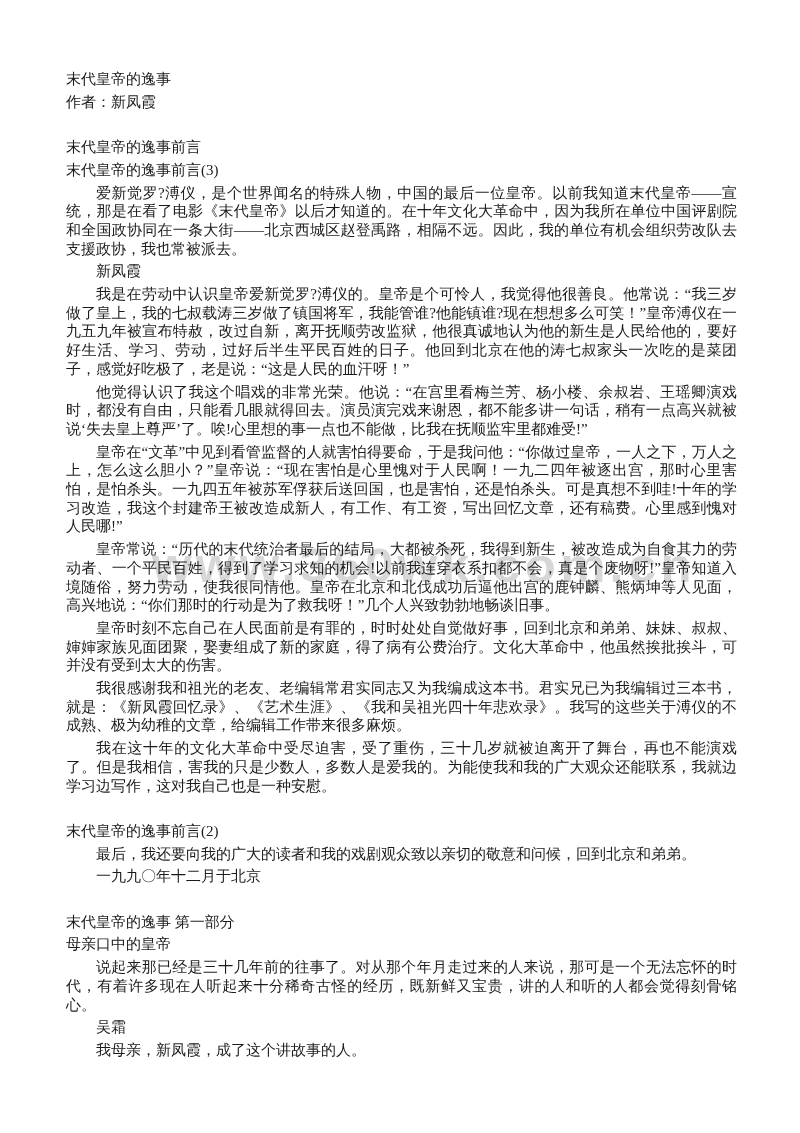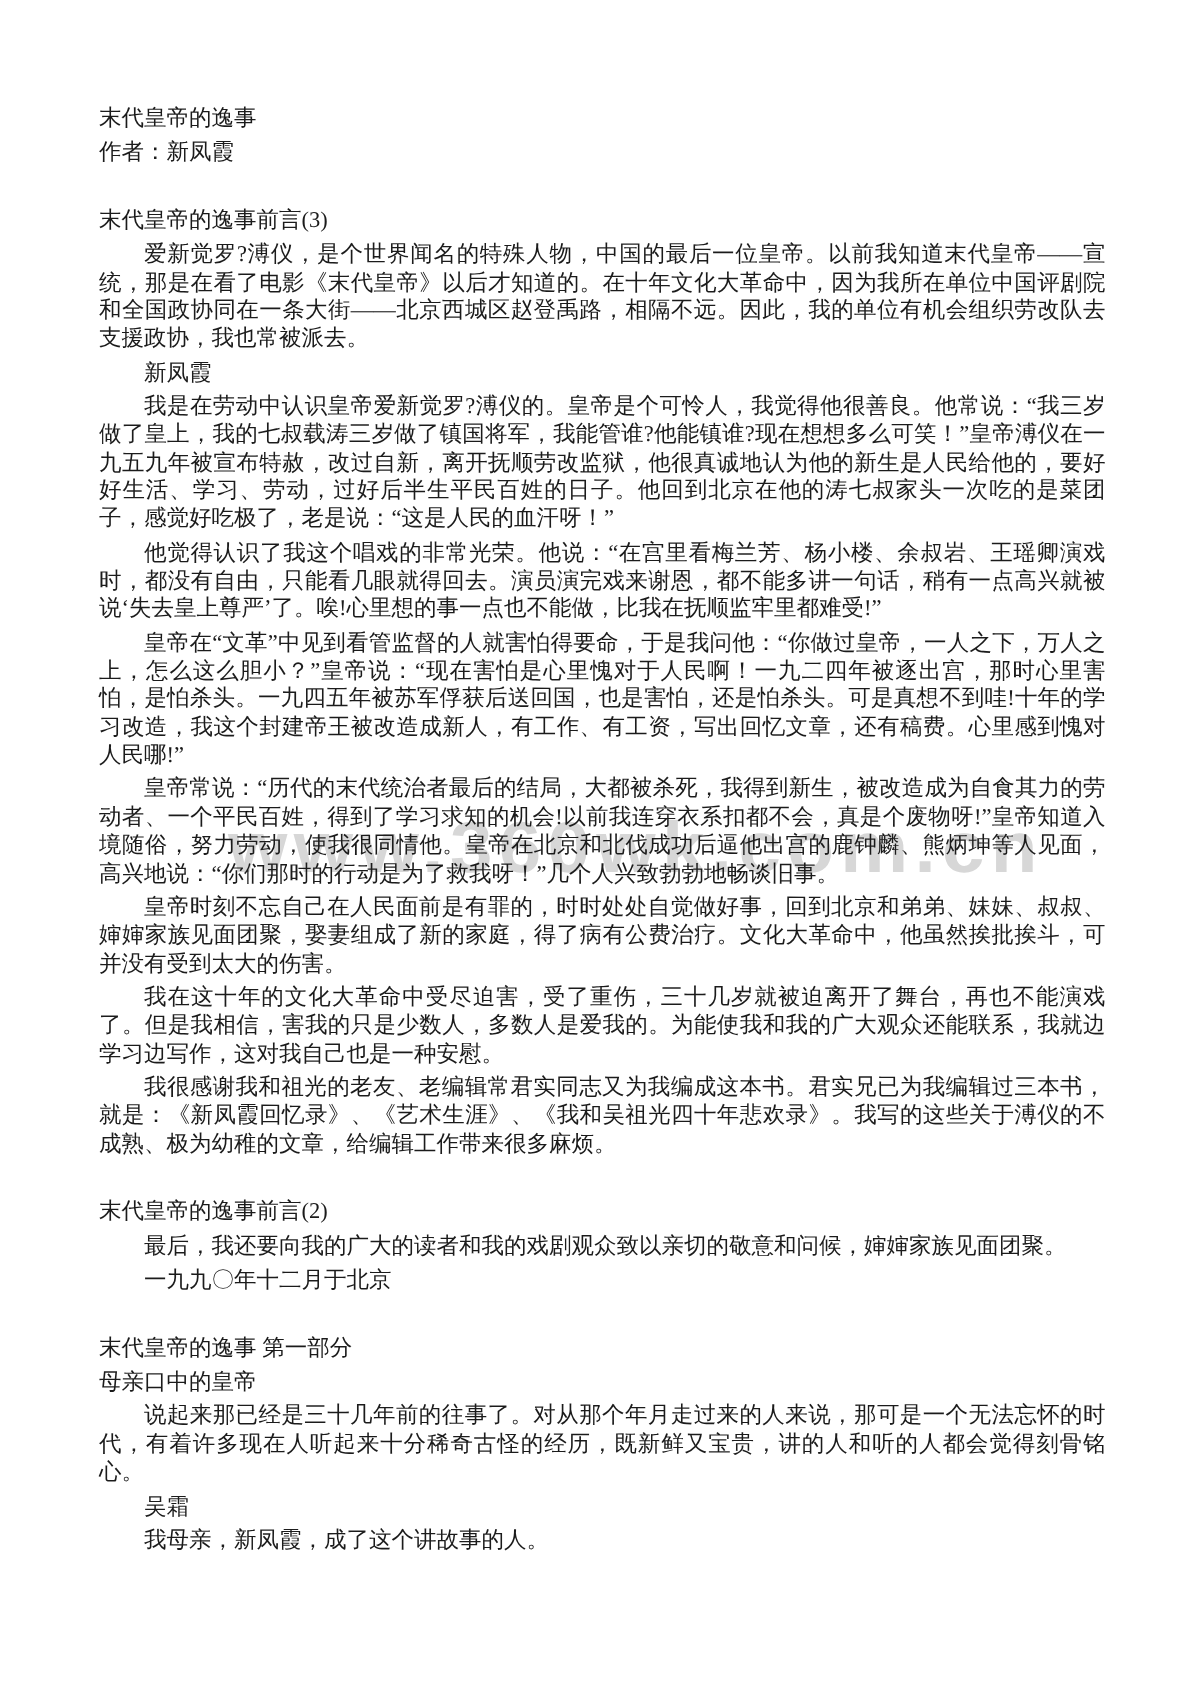--- a/index.html
+++ b/index.html
@@ -55,33 +55,34 @@
 </style>
 </head>
 <body>
 
 <div class="page">
   <div class="watermark">www.360wk.com.cn</div>
   <div class="doc">
       <p class="">末代皇帝的逸事</p>
       <p class="">作者：新凤霞</p>
       <p class="blank"></p>
+      <p class="">末代皇帝的逸事前言</p>
       <p class="">末代皇帝的逸事前言(3)</p>
       <p class="indent">爱新觉罗?溥仪，是个世界闻名的特殊人物，中国的最后一位皇帝。以前我知道末代皇帝——宣统，那是在看了电影《末代皇帝》以后才知道的。在十年文化大革命中，因为我所在单位中国评剧院和全国政协同在一条大街——北京西城区赵登禹路，相隔不远。因此，我的单位有机会组织劳改队去支援政协，我也常被派去。</p>
       <p class="indent">新凤霞</p>
       <p class="indent">我是在劳动中认识皇帝爱新觉罗?溥仪的。皇帝是个可怜人，我觉得他很善良。他常说：“我三岁做了皇上，我的七叔载涛三岁做了镇国将军，我能管谁?他能镇谁?现在想想多么可笑！”皇帝溥仪在一九五九年被宣布特赦，改过自新，离开抚顺劳改监狱，他很真诚地认为他的新生是人民给他的，要好好生活、学习、劳动，过好后半生平民百姓的日子。他回到北京在他的涛七叔家头一次吃的是菜团子，感觉好吃极了，老是说：“这是人民的血汗呀！”</p>
       <p class="indent">他觉得认识了我这个唱戏的非常光荣。他说：“在宫里看梅兰芳、杨小楼、余叔岩、王瑶卿演戏时，都没有自由，只能看几眼就得回去。演员演完戏来谢恩，都不能多讲一句话，稍有一点高兴就被说‘失去皇上尊严’了。唉!心里想的事一点也不能做，比我在抚顺监牢里都难受!”</p>
       <p class="indent">皇帝在“文革”中见到看管监督的人就害怕得要命，于是我问他：“你做过皇帝，一人之下，万人之上，怎么这么胆小？”皇帝说：“现在害怕是心里愧对于人民啊！一九二四年被逐出宫，那时心里害怕，是怕杀头。一九四五年被苏军俘获后送回国，也是害怕，还是怕杀头。可是真想不到哇!十年的学习改造，我这个封建帝王被改造成新人，有工作、有工资，写出回忆文章，还有稿费。心里感到愧对人民哪!”</p>
       <p class="indent">皇帝常说：“历代的末代统治者最后的结局，大都被杀死，我得到新生，被改造成为自食其力的劳动者、一个平民百姓，得到了学习求知的机会!以前我连穿衣系扣都不会，真是个废物呀!”皇帝知道入境随俗，努力劳动，使我很同情他。皇帝在北京和北伐成功后逼他出宫的鹿钟麟、熊炳坤等人见面，高兴地说：“你们那时的行动是为了救我呀！”几个人兴致勃勃地畅谈旧事。</p>
       <p class="indent">皇帝时刻不忘自己在人民面前是有罪的，时时处处自觉做好事，回到北京和弟弟、妹妹、叔叔、婶婶家族见面团聚，娶妻组成了新的家庭，得了病有公费治疗。文化大革命中，他虽然挨批挨斗，可并没有受到太大的伤害。</p>
+      <p class="indent">我很感谢我和祖光的老友、老编辑常君实同志又为我编成这本书。君实兄已为我编辑过三本书，就是：《新凤霞回忆录》、《艺术生涯》、《我和吴祖光四十年悲欢录》。我写的这些关于溥仪的不成熟、极为幼稚的文章，给编辑工作带来很多麻烦。</p>
       <p class="indent">我在这十年的文化大革命中受尽迫害，受了重伤，三十几岁就被迫离开了舞台，再也不能演戏了。但是我相信，害我的只是少数人，多数人是爱我的。为能使我和我的广大观众还能联系，我就边学习边写作，这对我自己也是一种安慰。</p>
-      <p class="indent">我很感谢我和祖光的老友、老编辑常君实同志又为我编成这本书。君实兄已为我编辑过三本书，就是：《新凤霞回忆录》、《艺术生涯》、《我和吴祖光四十年悲欢录》。我写的这些关于溥仪的不成熟、极为幼稚的文章，给编辑工作带来很多麻烦。</p>
       <p class="blank"></p>
       <p class="">末代皇帝的逸事前言(2)</p>
-      <p class="indent">最后，我还要向我的广大的读者和我的戏剧观众致以亲切的敬意和问候，婶婶家族见面团聚。</p>
+      <p class="indent">最后，我还要向我的广大的读者和我的戏剧观众致以亲切的敬意和问候，回到北京和弟弟。</p>
       <p class="indent">一九九〇年十二月于北京</p>
       <p class="blank"></p>
       <p class="">末代皇帝的逸事 第一部分</p>
       <p class="">母亲口中的皇帝</p>
       <p class="indent">说起来那已经是三十几年前的往事了。对从那个年月走过来的人来说，那可是一个无法忘怀的时代，有着许多现在人听起来十分稀奇古怪的经历，既新鲜又宝贵，讲的人和听的人都会觉得刻骨铭心。</p>
       <p class="indent">吴霜</p>
       <p class="indent">我母亲，新凤霞，成了这个讲故事的人。</p>
     </div>
 </div>
 

